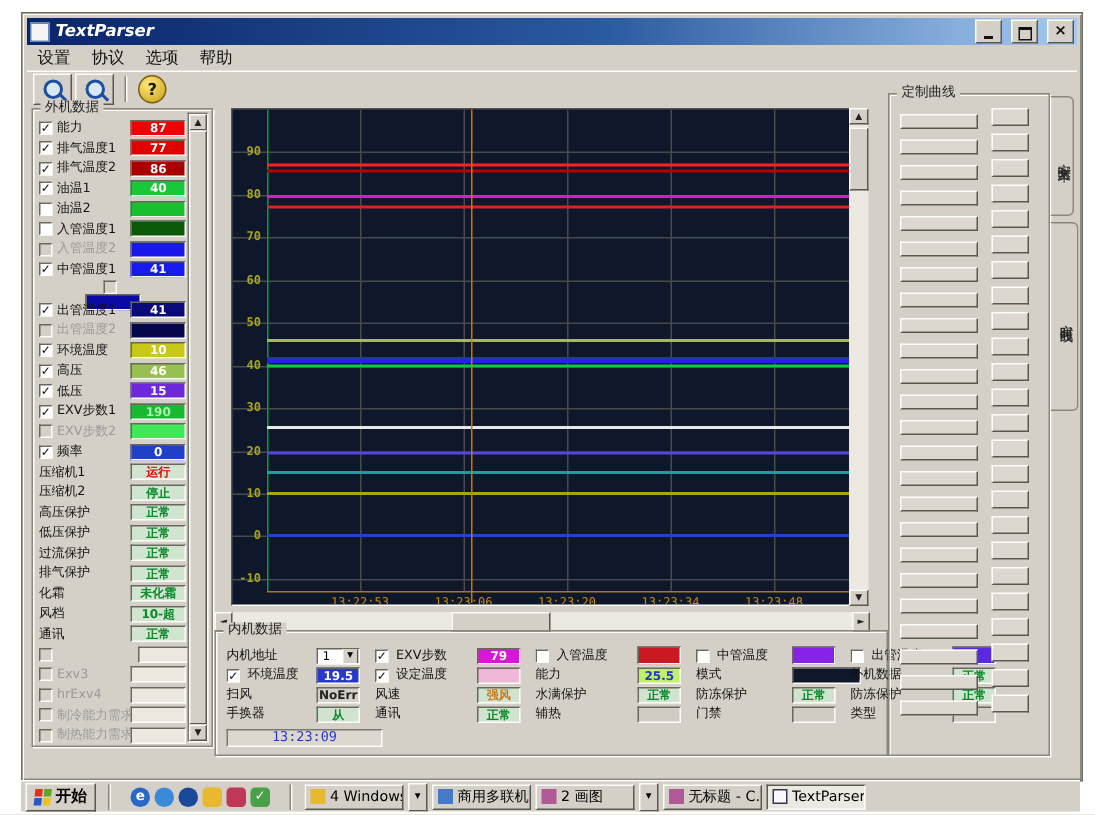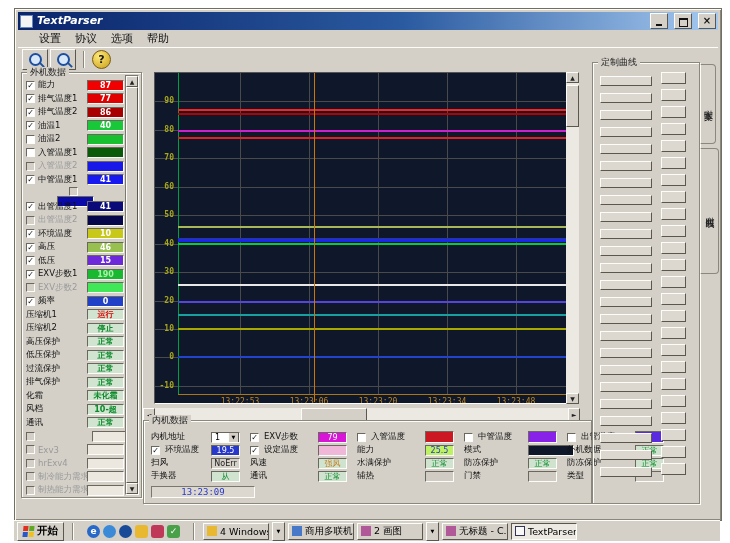--- a/index.html
+++ b/index.html
@@ -13,21 +13,21 @@
   .titlebar{position:absolute;left:3px;top:3px;right:3px;height:18px;
             background:linear-gradient(90deg,#0a246a,#2a5aa0 55%,#a6caf0);
             display:flex;align-items:center;gap:4px;padding:0 2px}
   .app-icon{width:11px;height:11px;background:#f4f4f4;border:1px solid #6a86b8;flex:none}
   .title-text{color:#fff;font-weight:bold;font-style:italic;font-size:11px;flex:1;line-height:18px}
   .wbtn{width:16px;height:14px;margin-left:2px;display:flex;align-items:center;justify-content:center;
         font-size:10px;font-weight:bold;color:#111;line-height:12px}
   .g-min{width:6px;height:2px;background:#111;margin-top:7px}
   .g-rst{width:7px;height:6px;border:1px solid #111;border-top-width:2px;margin-top:2px}
 
-  .menubar{position:absolute;left:17px;top:22px;right:3px;height:15px;display:flex;align-items:center;font-size:11px}
+  .menubar{position:absolute;left:3px;top:22px;right:3px;height:15px;display:flex;align-items:center;font-size:11px}
   .menu-item{padding:0 7px;color:#111}
 
   .toolbar{position:absolute;left:3px;top:38px;right:3px;height:22px;border-top:1px solid #fcfcf8;
            display:flex;align-items:center;gap:2px;padding-left:4px}
   .tbtn{width:24px;height:19px;display:flex;align-items:center;justify-content:center}
   .lens{width:9px;height:9px;border:2px solid #1c4fa0;border-radius:50%;background:#d8e8f8;position:relative}
   .lens::after{content:"";position:absolute;width:6px;height:2px;background:#1c4fa0;right:-5px;bottom:-2px;transform:rotate(45deg)}
   .tsep{width:0;height:17px;border-left:1px solid #8a887c;border-right:1px solid #fcfcf8;margin:0 5px}
   .helpbtn{width:17px;height:17px;border-radius:50%;border:1px solid #7a5c10;color:#1a1a1a;
            background:radial-gradient(circle at 35% 30%,#ffe878,#c8a018);
@@ -65,21 +65,21 @@
   .vscroll{position:absolute;left:548px;top:2px;width:13px;height:332px;background:#ece9e2}
   .hscroll{position:absolute;left:125px;top:338px;width:437px;height:13px;background:#ece9e2}
   .thumb{position:absolute;box-sizing:border-box}
 
   
   .bottom-panel{left:125px;top:350px;width:447px;height:82px}
   #ig-groups{position:absolute;left:7px;top:10px;right:3px;bottom:3px;display:flex;gap:10px;align-items:flex-start}
   .ig{display:grid;column-gap:4px;row-gap:1px;align-items:center}
   .ig-label{font-size:8.5px;display:flex;align-items:center;gap:2px;white-space:nowrap;overflow:hidden;height:12px;color:#111}
   .ig-box{height:11px;box-sizing:border-box;border:1px solid;border-color:#6a685e #fcfcf8 #fcfcf8 #6a685e;
-          font-size:8px;font-weight:normal;text-align:center;line-height:9px;overflow:hidden}
+          font-size:8px;font-weight:bold;text-align:center;line-height:9px;overflow:hidden}
   .ig-drop{background:#fff;display:flex;align-items:center;justify-content:space-between;font-weight:normal;padding-left:3px}
   .ig-drop .da{width:9px;height:9px;font-size:5px;display:flex;align-items:center;justify-content:center;flex:none}
   .timestamp{position:absolute;left:7px;top:65px;width:104px;height:12px;background:#dcd8d0;
              color:#2838c8;font-size:9px;line-height:10px;text-align:center;font-family:"DejaVu Sans Mono",monospace;box-sizing:border-box}
 
   
   .right-panel{left:574px;top:-8px;width:106px;height:440px}
   #cc-rows{position:absolute;left:7px;top:13px;display:flex;flex-direction:column;gap:7px}
   .cc-row{display:flex;gap:9px;height:10px}
   .cc-a{width:52px;height:10px;background:#dcd8d0;box-sizing:border-box}

